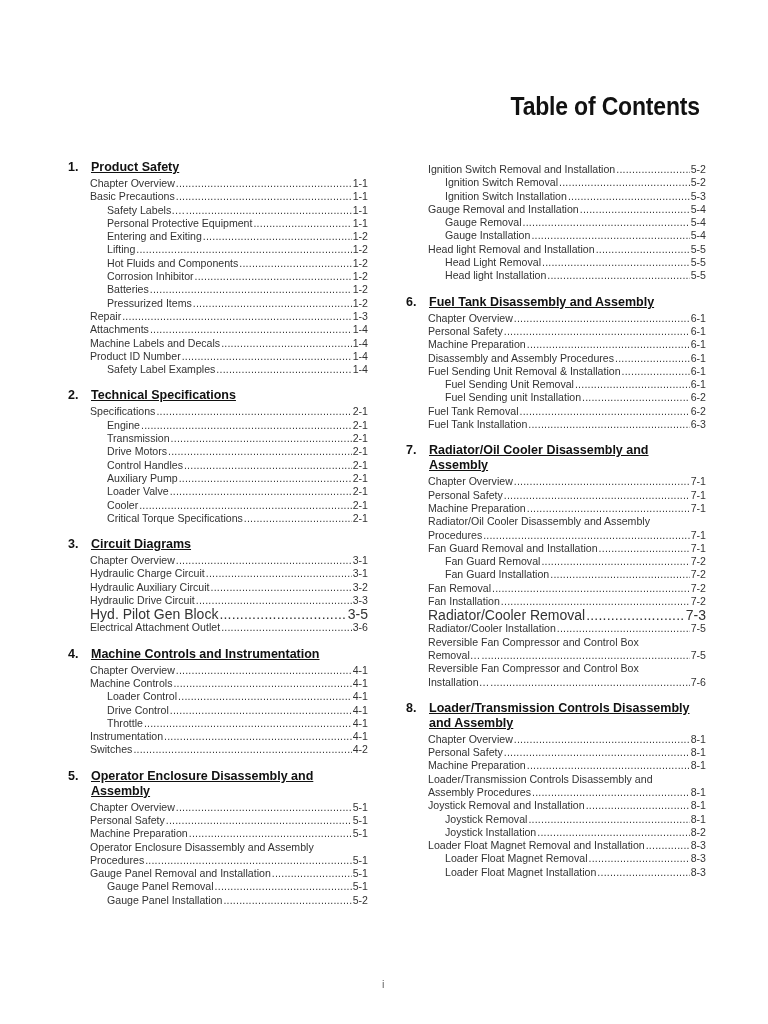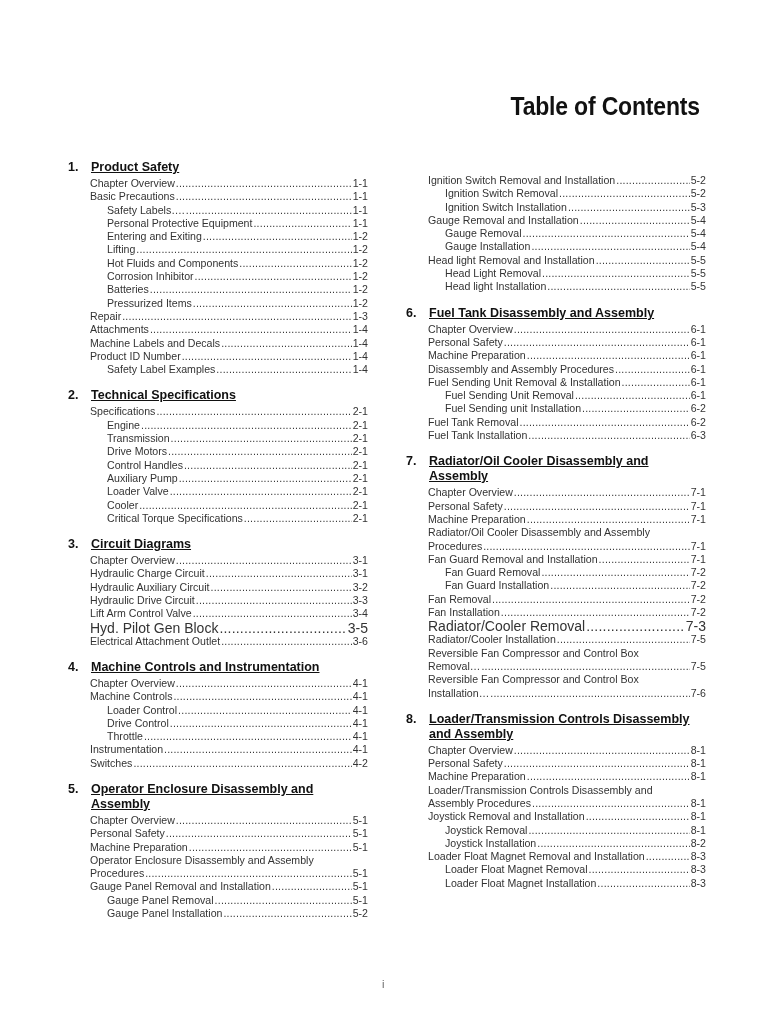--- a/index.html
+++ b/index.html
@@ -2,21 +2,21 @@
 <html><head>
   <meta charset="utf-8">
   <style>
     html, body { margin: 0; padding: 0; background: #ffffff; }
     body { width: 768px; height: 1024px; position: relative; overflow: hidden;
       font-family: "Liberation Sans", sans-serif; color: #1a1a1a; }
     .title { position: absolute; right: 68px; top: 92px; font-size: 25px; font-weight: bold;
       letter-spacing: -0.2px; color: #111; transform: scaleX(0.92); transform-origin: right top; }
     .col { position: absolute; top: 160px; width: 300px; }
     .col-left { left: 68px; }
-    .col-right { left: 406px; top: 174px; }
+    .col-right { left: 406px; top: 163px; }
     .chapter { margin-bottom: 12px; }
     .ch-head { display: flex; font-weight: bold; font-size: 12.5px; line-height: 15px; margin-bottom: 2px; color: #111; }
     .ch-num { width: 23px; flex: none; }
     .ch-title { flex: 1; text-decoration: underline; }
     .entries { padding-left: 22px; }
     .entry { display: flex; font-size: 10.6px; line-height: 13.3px; color: #333; white-space: nowrap; }
     .entry.l2 { padding-left: 17px; justify-content: flex-end; }
     .entry .lbl { flex: none; }
     .entry .dots { flex: 1; overflow: hidden; margin: 0 1px; }
     .entry .dots::after { content: "......................................................................................................................................................"; letter-spacing: 0.2px; }
@@ -185,25 +185,20 @@
         <div class="entry">
           <span class="lbl">Hydraulic Auxiliary Circuit</span>
           <span class="dots"></span>
           <span class="pg">3-2</span>
         </div>
         <div class="entry">
           <span class="lbl">Hydraulic Drive Circuit</span>
           <span class="dots"></span>
           <span class="pg">3-3</span>
         </div>
-        <div class="entry">
-          <span class="lbl">Lift Arm Control Valve</span>
-          <span class="dots"></span>
-          <span class="pg">3-4</span>
-        </div>
         <div class="entry big">
           <span class="lbl">Hyd. Pilot Gen Block</span>
           <span class="dots"></span>
           <span class="pg">3-5</span>
         </div>
         <div class="entry">
           <span class="lbl">Electrical Attachment Outlet</span>
           <span class="dots"></span>
           <span class="pg">3-6</span>
         </div>

